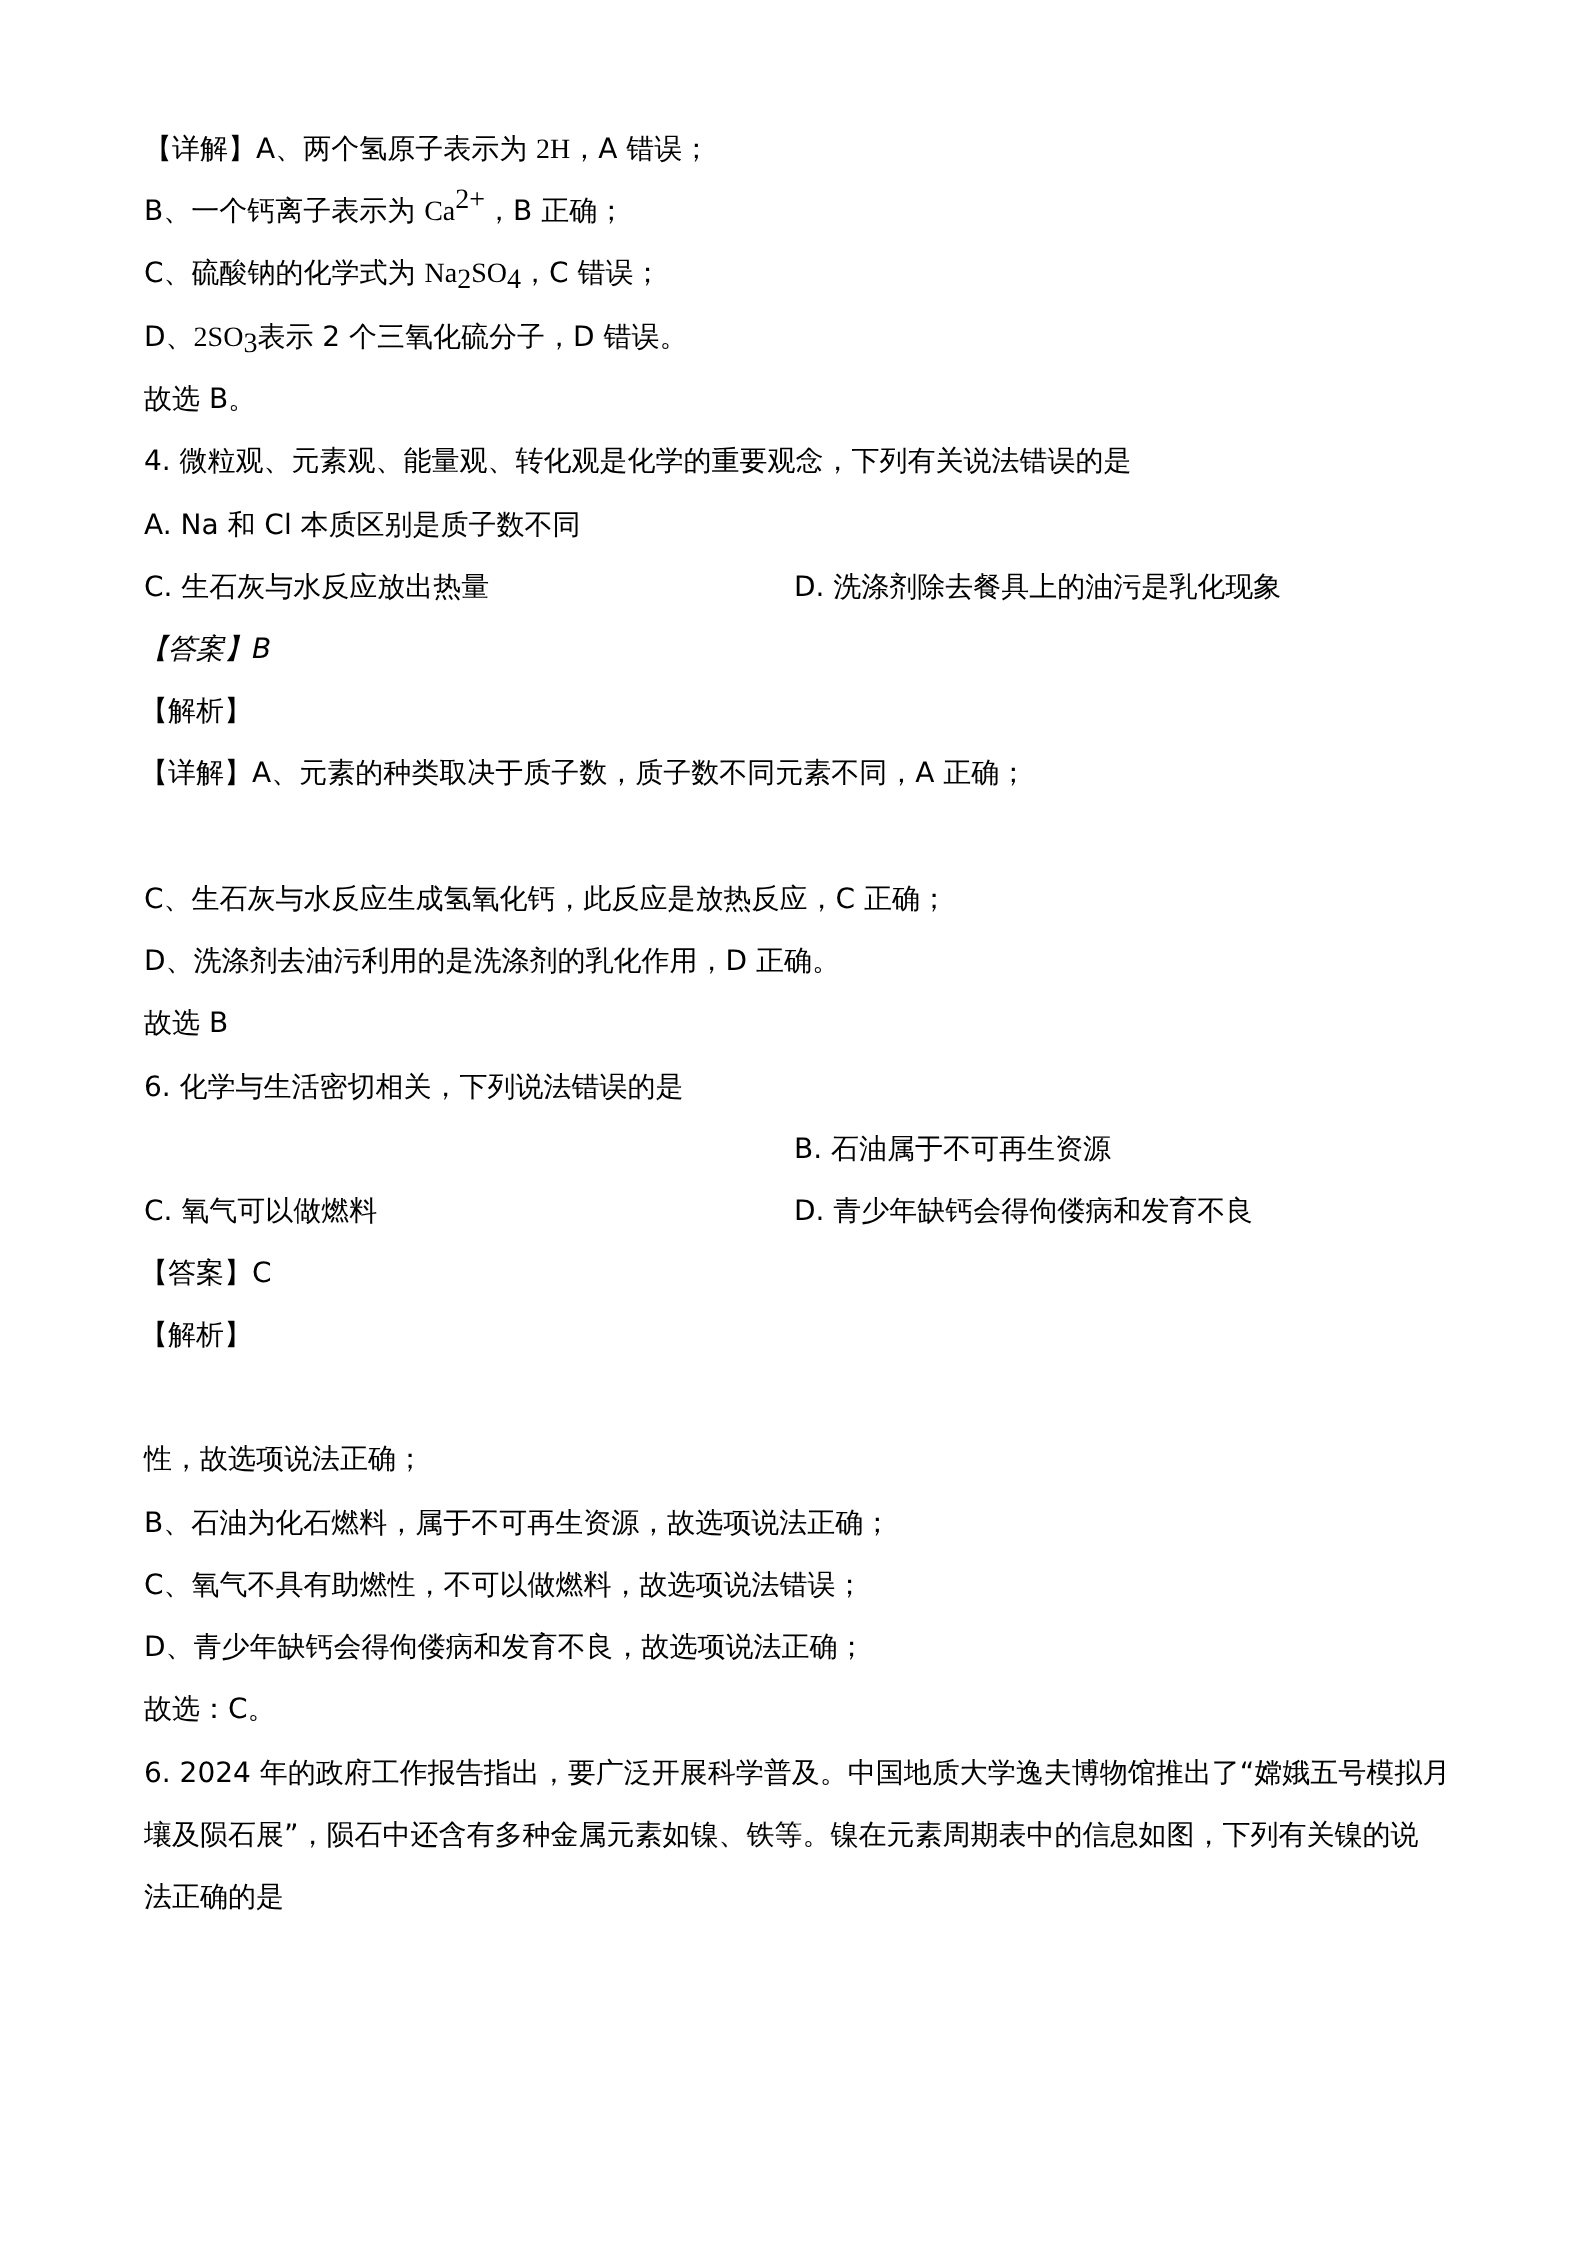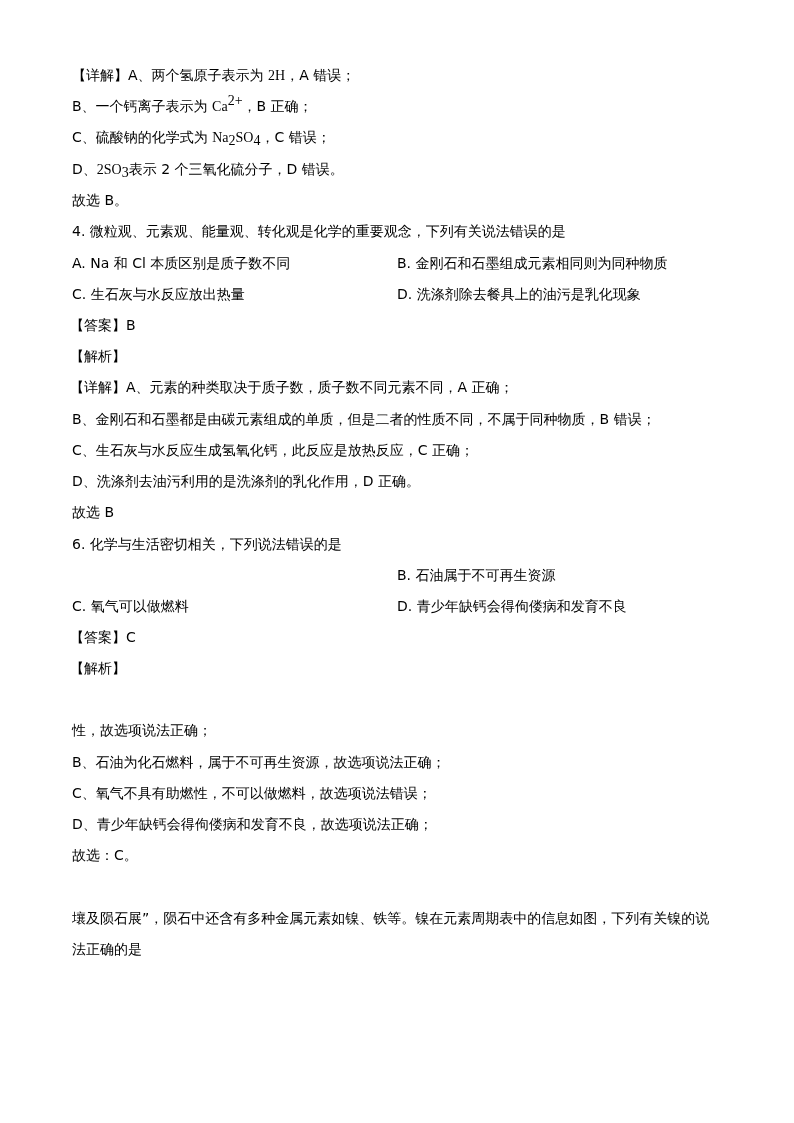--- a/index.html
+++ b/index.html
@@ -71,46 +71,45 @@
     <span>C、硫酸钠的化学式为 </span><span class="serif">Na</span><sub class="serif">2</sub><span class="serif">SO</span><sub class="serif">4</sub><span>，C 错误；</span>
   </div>
   <div class="line" style="top:159px;">
     <span>D、</span><span class="serif">2SO</span><sub class="serif">3</sub><span>表示 2 个三氧化硫分子，D 错误。</span>
   </div>
   <div class="line" style="top:190px;">故选 B。</div>
 
   <div class="line" style="top:221px;">4. 微粒观、元素观、能量观、转化观是化学的重要观念，下列有关说法错误的是</div>
   <div class="opt-row" style="top:253px;">
     <span class="opt-left">A. Na 和 Cl 本质区别是质子数不同</span>
-    <span class="opt-right">B.  金刚石和石墨组成元素相同则为同种物质</span>
   </div>
   <div class="opt-row" style="top:284px;">
     <span class="opt-left">C.  生石灰与水反应放出热量</span>
     <span class="opt-right">D.  洗涤剂除去餐具上的油污是乳化现象</span>
   </div>
-  <div class="line indent-bracket" style="top:315px;">【答案】B</div>
+  <div class="line indent-bracket" style="top:315px;font-style:italic;">【答案】B</div>
   <div class="line indent-bracket" style="top:346px;">【解析】</div>
   <div class="line indent-bracket" style="top:377px;">【详解】A、元素的种类取决于质子数，质子数不同元素不同，A 正确；</div>
-  <div class="line" style="top:409px;">B、金刚石和石墨都是由碳元素组成的单质，但是二者的性质不同，不属于同种物质，B 错误；</div>
   <div class="line" style="top:440px;">C、生石灰与水反应生成氢氧化钙，此反应是放热反应，C 正确；</div>
   <div class="line" style="top:471px;">D、洗涤剂去油污利用的是洗涤剂的乳化作用，D 正确。</div>
   <div class="line" style="top:502px;">故选 B</div>
 
   <div class="line" style="top:534px;">6. 化学与生活密切相关，下列说法错误的是</div>
   <div class="opt-row" style="top:565px;">
     <span class="opt-right">B.  石油属于不可再生资源</span>
   </div>
   <div class="opt-row" style="top:596px;text-decoration:underline;">
     <span class="opt-left">C.  氧气可以做燃料</span>
     <span class="opt-right">D.  青少年缺钙会得佝偻病和发育不良</span>
   </div>
   <div class="line indent-bracket" style="top:627px;">【答案】C</div>
   <div class="line indent-bracket" style="top:658px;">【解析】</div>
   <div class="line" style="top:720px;">性，故选项说法正确；</div>
   <div class="line" style="top:752px;">B、石油为化石燃料，属于不可再生资源，故选项说法正确；</div>
   <div class="line" style="top:783px;">C、氧气不具有助燃性，不可以做燃料，故选项说法错误；</div>
   <div class="line" style="top:814px;">D、青少年缺钙会得佝偻病和发育不良，故选项说法正确；</div>
   <div class="line" style="top:845px;">故选：C。</div>
 
+  <div class="line" style="top:877px;">6. 2024 年的政府工作报告指出，要广泛开展科学普及。中国地质大学逸夫博物馆推出了“嫦娥五号模拟月</div>
   <div class="line" style="top:908px;">壤及陨石展”，陨石中还含有多种金属元素如镍、铁等。镍在元素周期表中的信息如图，下列有关镍的说</div>
   <div class="line" style="top:939px;">法正确的是</div>
 
 </div>
 
 </body></html>

